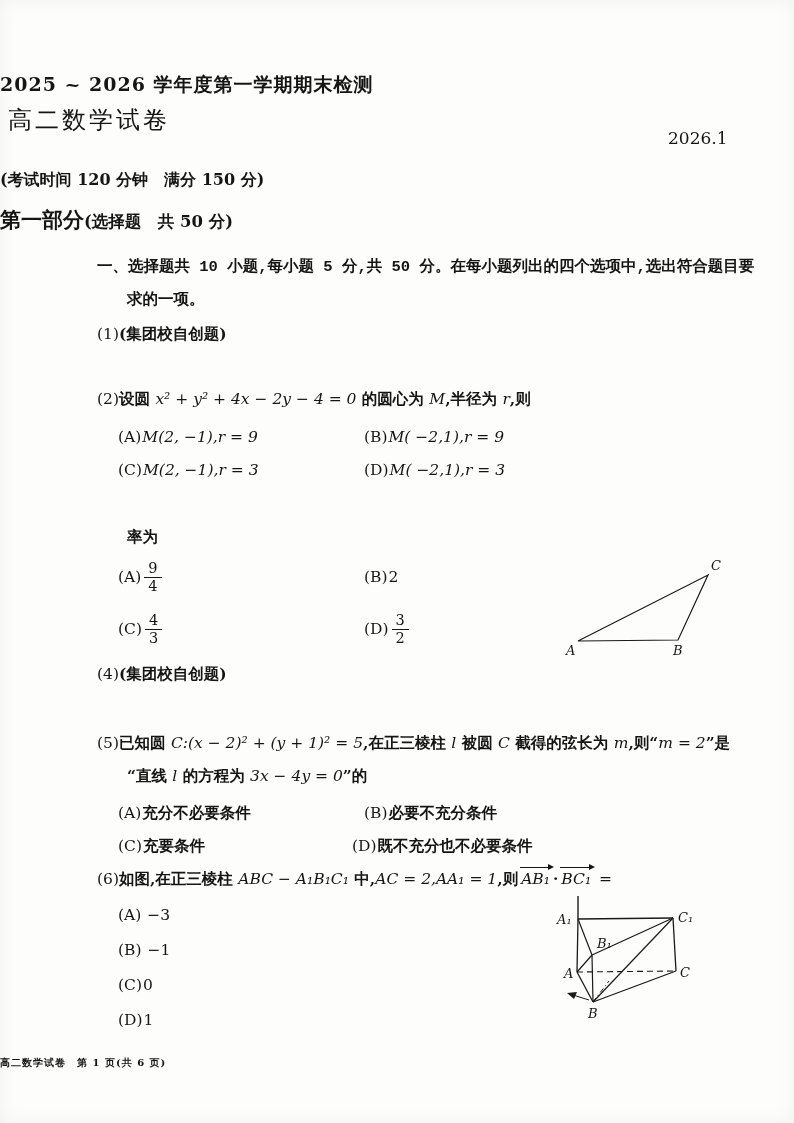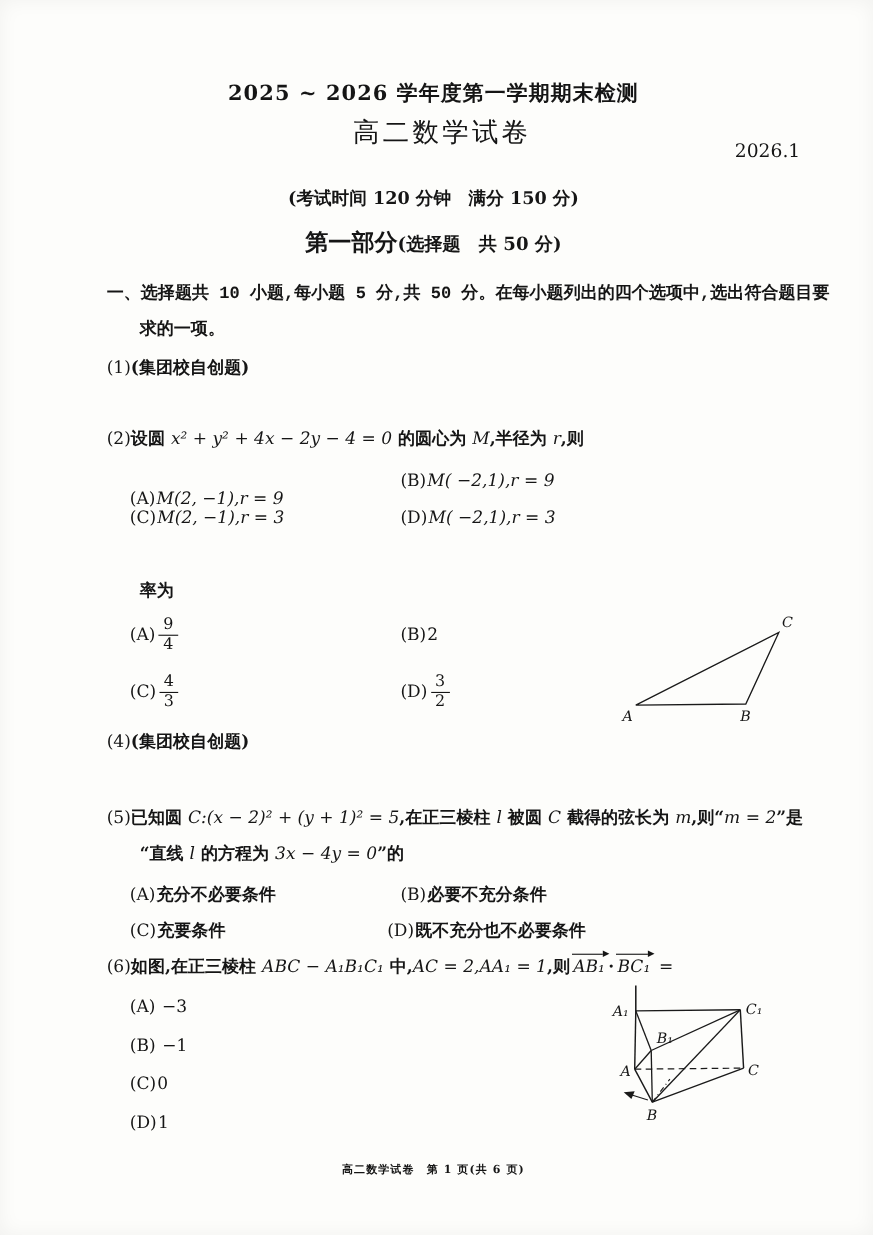--- a/index.html
+++ b/index.html
@@ -2,21 +2,21 @@
 <html><head>
 <meta charset="utf-8">
 <style>
   html,body{margin:0;padding:0;background:#ffffff;}
   .page{
     position:relative;width:794px;height:1123px;background:#fdfdfb;
     font-family:"DejaVu Serif","Liberation Serif",serif;color:#151515;
     overflow:hidden;box-shadow:inset 0 0 18px rgba(0,0,0,0.05);
   }
   .abs{position:absolute;white-space:nowrap;}
-  .center{left:0;width:788px;text-align:center;}
+  .center{left:0;width:788px;}
   .h-line1{top:72px;font-size:19px;font-weight:700;letter-spacing:1px;}
   .h-title{top:104px;font-size:24px;font-weight:400;letter-spacing:3px;
     font-family:"DejaVu Sans","Liberation Sans",sans-serif;padding-left:8px;}
   .h-date{top:128px;left:668px;font-size:17px;}
   .h-info{top:170px;font-size:16px;font-weight:700;}
   .h-section{top:206px;}
   .h-section .big{font-size:21px;font-weight:700;}
   .h-section .small{font-size:16.5px;font-weight:700;margin-top:32px;}
   .instr{font-size:15.5px;font-weight:700;}
   .line{font-size:15.5px;}
@@ -53,21 +53,21 @@
   <div class="abs instr" style="top:256px;left:97px;font-family:Liberation Mono, monospace;">一、选择题共 10 小题,每小题 5 分,共 50 分。在每小题列出的四个选项中,选出符合题目要</div>
   <div class="abs instr" style="top:289px;left:127px;">求的一项。</div>
 
   <div class="abs line" style="top:324px;left:97px;">
     <span class="plain">(1)</span><span class="cnb">(集团校自创题)</span>
   </div>
 
   <div class="abs line" style="top:389px;left:97px;">
     <span class="plain">(2)</span><span class="cn">设圆 </span><span class="math">x² + y² + 4x − 2y − 4 = 0</span><span class="cn"> 的圆心为 </span><span class="math">M</span><span class="cn">,半径为 </span><span class="math">r</span><span class="cn">,则</span>
   </div>
-  <div class="abs opt" style="top:428px;left:118px;margin-top:16px;">
+  <div class="abs opt" style="top:428px;left:118px;">
     <span class="lbl">(A)</span><span class="math">M(2, −1),r = 9</span>
   </div>
   <div class="abs opt" style="top:428px;left:364px;">
     <span class="lbl">(B)</span><span class="math">M( −2,1),r = 9</span>
   </div>
   <div class="abs opt" style="top:461px;left:118px;">
     <span class="lbl">(C)</span><span class="math">M(2, −1),r = 3</span>
   </div>
   <div class="abs opt" style="top:461px;left:364px;">
     <span class="lbl">(D)</span><span class="math">M( −2,1),r = 3</span>

